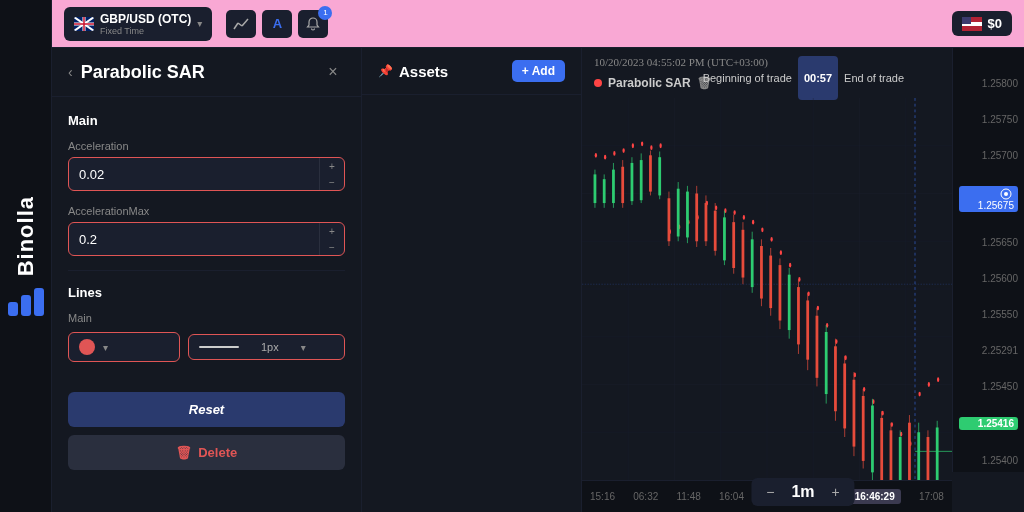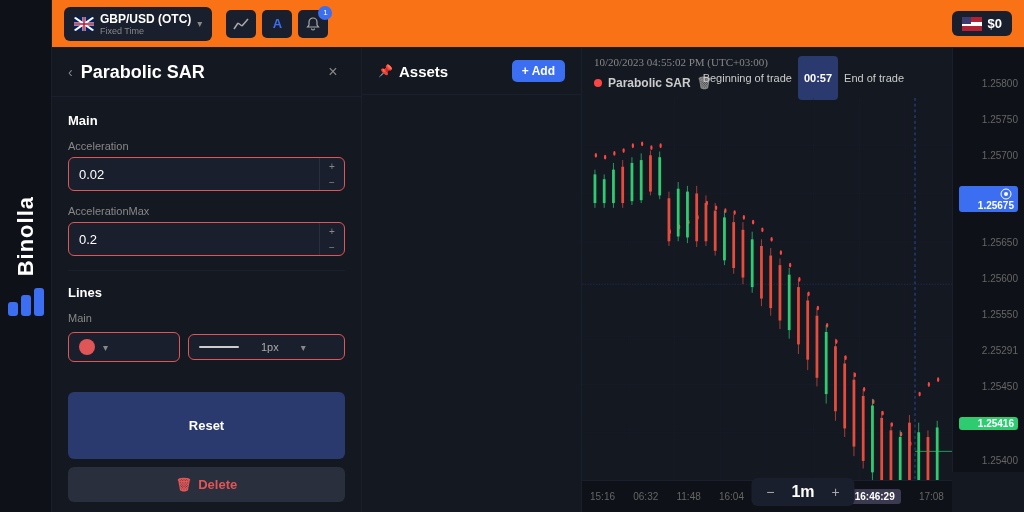--- a/index.html
+++ b/index.html
@@ -42,21 +42,21 @@
     .main-content {
       flex: 1;
       display: flex;
       flex-direction: column;
       background: #0e1117;
     }
 
     
     .top-bar {
       height: 48px;
-      background: #f97316;
+      background: #f9a8d4;
       display: flex;
       align-items: center;
       padding: 0 12px;
       gap: 8px;
       border-bottom: 1px solid #1a1f2e;
     }
     .asset-selector {
       display: flex;
       align-items: center;
       gap: 6px;
@@ -316,29 +316,30 @@
     }
     .line-preview {
       width: 40px;
       height: 2px;
       background: #ccc;
       border-radius: 1px;
     }
     .line-px-label { font-size: 11px; color: #aaa; }
     .reset-btn {
       width: 100%;
-      padding: 26px;
+      padding: 10px;
       background: #2a3a6e;
       border: none;
       border-radius: 6px;
       color: #fff;
       font-size: 13px;
       font-weight: 600;
       cursor: pointer;
       margin-bottom: 8px;
+      font-style: italic;
     }
     .delete-btn {
       width: 100%;
       padding: 10px;
       background: #2a2f3e;
       border: none;
       border-radius: 6px;
       color: #e05555;
       font-size: 13px;
       font-weight: 600;
@@ -416,21 +417,21 @@
       color: #666;
       text-align: right;
     }
     .price-highlight {
       background: #3b6ef0;
       color: #fff;
       padding: 1px 4px;
       border-radius: 3px;
       font-size: 10px;
       text-align: right;
-      font-weight: 700;
+      font-weight: 400;
     }
     .price-green-line {
       background: #2ecc71;
       color: #fff;
       padding: 1px 4px;
       border-radius: 3px;
       font-size: 10px;
       font-weight: 600;
       text-align: right;
     }

